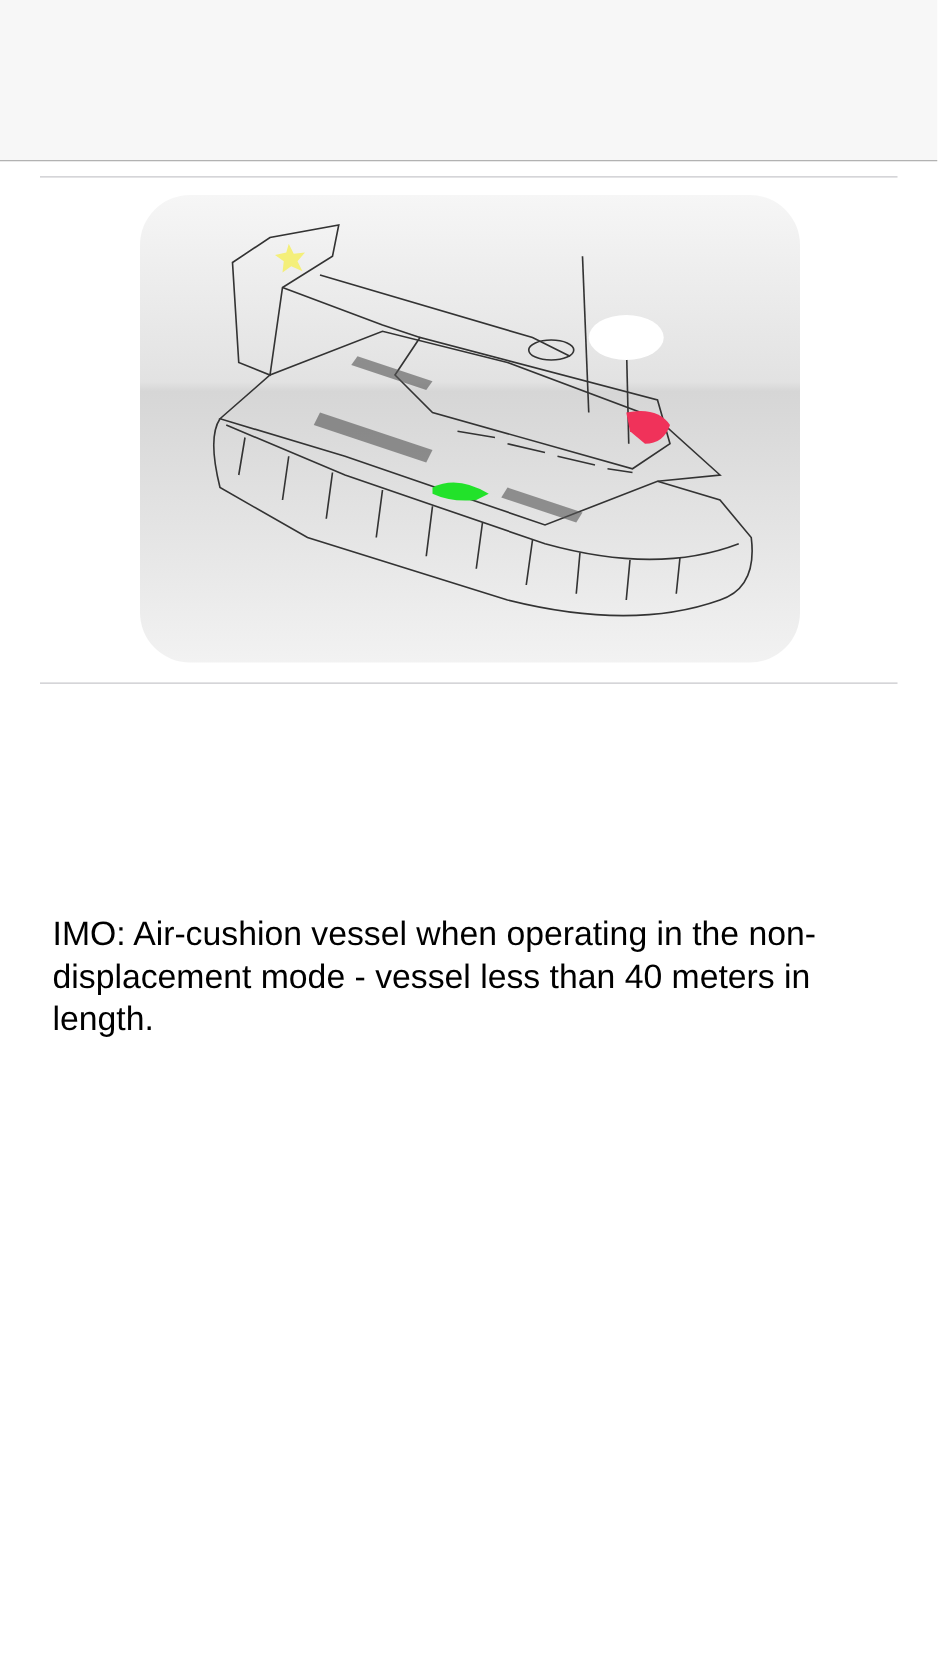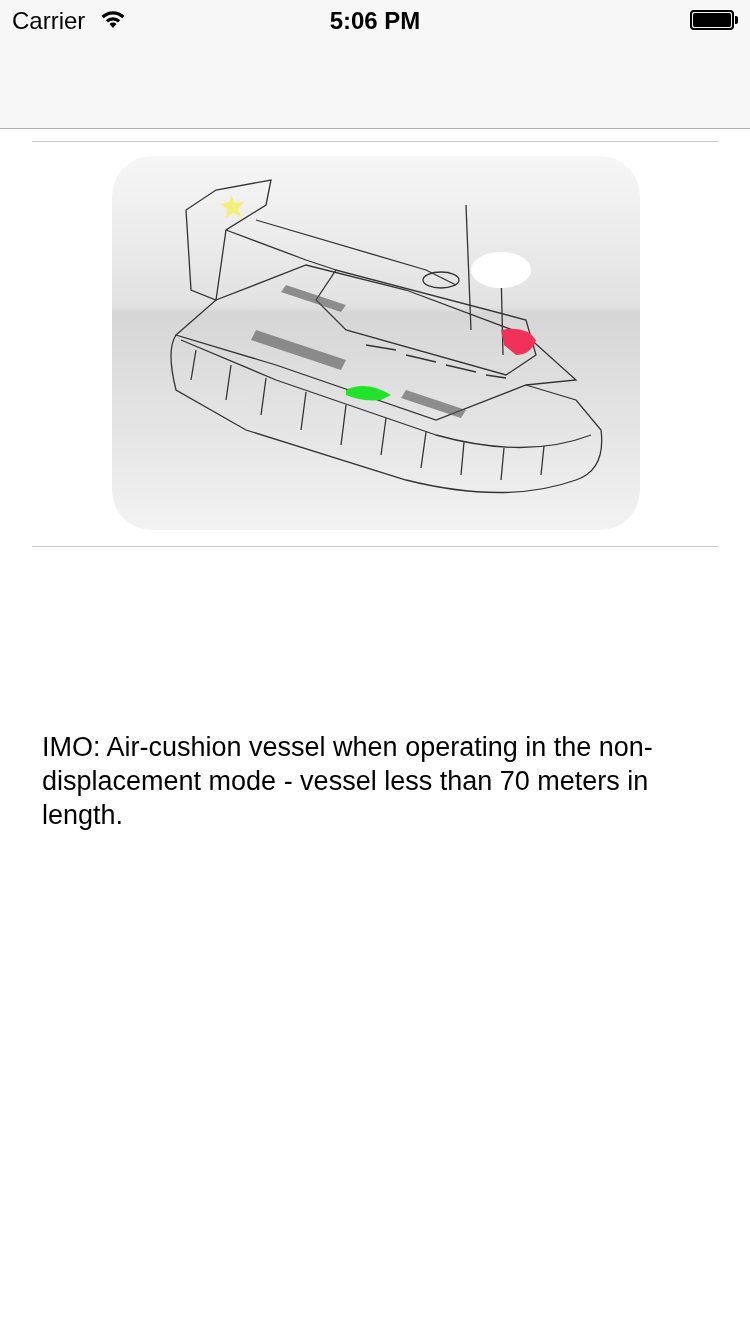--- a/index.html
+++ b/index.html
@@ -24,36 +24,20 @@
   .back-label { color: #157efb; font-size: 34px; margin-left: 10px; }
   .nav-title { position: absolute; left: 157px; top: 24px; font-size: 34px; font-weight: bold; white-space: nowrap; }
   .divider { position: absolute; left: 32px; width: 686px; height: 1px; background: #c8c7cc; }
   .illustration { position: absolute; left: 106px; top: 150px; width: 540px; height: 386px; }
   .description { position: absolute; left: 42px; top: 730px; width: 680px; font-size: 27px; line-height: 34px; }
 </style>
 </head>
 <body>
 
 <div class="header">
-  <div class="status-bar">
-    <span class="carrier">Carrier</span>
-    <span class="wifi">
-      <svg width="26" height="20" viewBox="0 0 26 20">
-        <path d="M13 19 L9.5 15 A5 5 0 0 1 16.5 15 Z" fill="#000"></path>
-        <path d="M5.8 11.2 A10.5 10.5 0 0 1 20.2 11.2 L18 13.6 A7.3 7.3 0 0 0 8 13.6 Z" fill="#000"></path>
-        <path d="M1.5 6.8 A16.5 16.5 0 0 1 24.5 6.8 L22.3 9.2 A13.3 13.3 0 0 0 3.7 9.2 Z" fill="#000"></path>
-      </svg>
-    </span>
-    <span class="time">5:06 PM</span>
-    <div class="battery">
-      <div class="body"></div>
-        <div class="fill"></div>
-        <div class="tip"></div>
-    </div>
-  </div>
 </div>
 
 <div class="divider" style="top:141px;"></div>
 
 <div class="illustration">
   <svg width="540" height="386" viewBox="0 0 540 386">
     <defs>
       <linearGradient id="bg" x1="0" y1="0" x2="0" y2="1">
         <stop offset="0" stop-color="#f6f6f6"></stop>
         <stop offset="0.4" stop-color="#e2e2e2"></stop>
@@ -89,13 +73,13 @@
 
     <polygon points="125,45 129,53 138,52 132,59 136,67 127,63 120,68 121,59 114,54 123,52" fill="#f4ef7a"></polygon>
     <ellipse cx="395" cy="120" rx="30" ry="18" fill="#ffffff"></ellipse>
     <path d="M395 180 Q420 175 430 190 Q425 205 410 205 L398 195 Z" fill="#f0325a"></path>
     <path d="M240 240 Q260 230 285 245 L275 250 Q255 252 240 245 Z" fill="#22e22a"></path>
   </svg>
 </div>
 
 <div class="divider" style="top:546px;"></div>
 
-<div class="description">IMO: Air-cushion vessel when operating in the non-displacement mode - vessel less than 70 meters in length.</div>
+<div class="description">IMO: Air-cushion vessel when operating in the non-displacement mode - vessel less than 40 meters in length.</div>
 
 </body></html>

